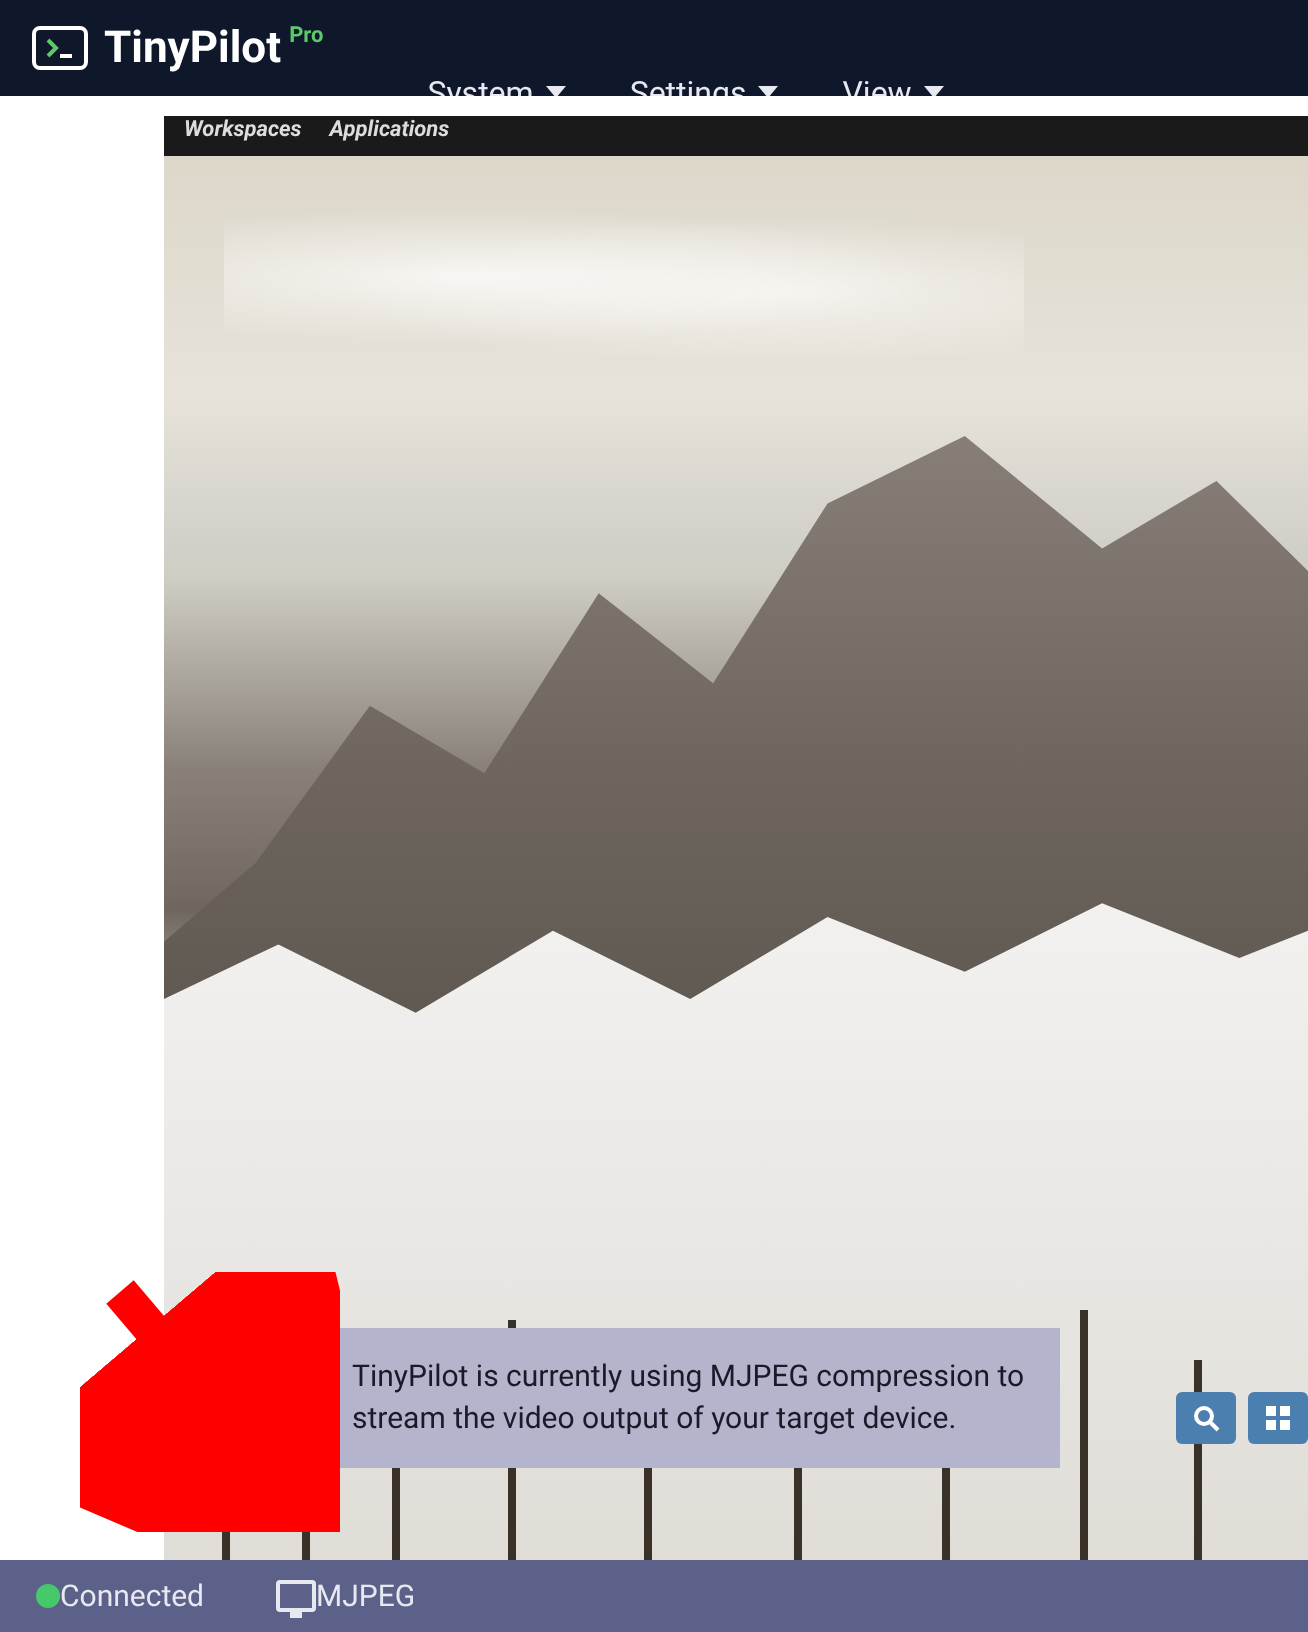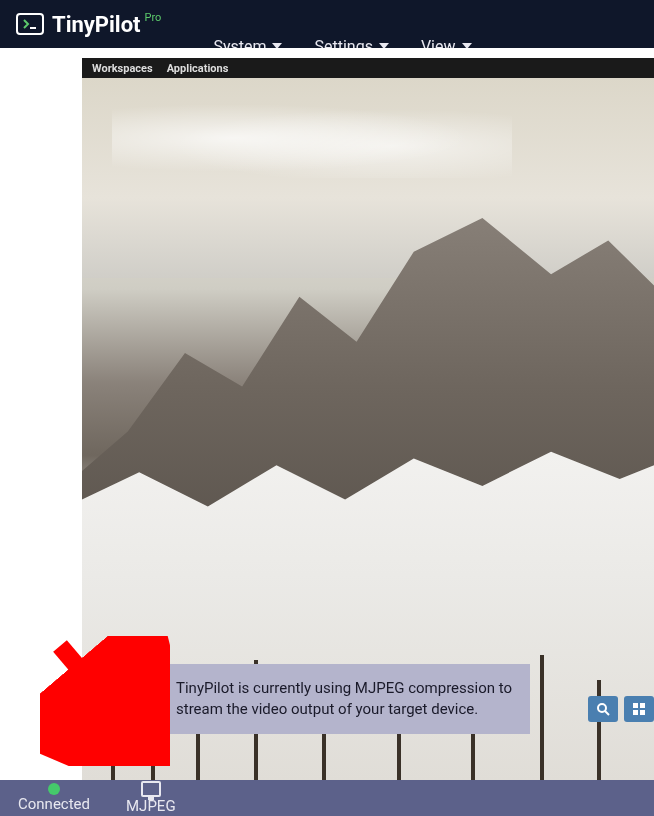--- a/index.html
+++ b/index.html
@@ -35,21 +35,21 @@
       border-radius: 4px;
       display: flex;
       align-items: center;
       justify-content: center;
       position: relative;
     }
     .logo-icon svg { display: block; }
     .logo-pro {
       color: #5cc96b;
       font-size: 11px;
-      font-weight: 400;
+      font-weight: 700;
       margin-left: -4px;
       margin-top: -14px;
       text-align: right;
     }
     .nav-items {
       display: flex;
       gap: 32px;
       margin-left: 24px;
       margin-top: 44px;
     }
@@ -87,23 +87,23 @@
       bottom: 0;
       background: linear-gradient(180deg,
         #e8e3d8 0%, #e6e2d5 18%, #cfcdc4 32%,
         #8a827a 45%, #6f675e 55%, #efeeec 70%,
         #dedbd6 85%, #b9a986 100%);
     }
     .remote-topbar {
       background: #1a1a1a;
       height: 20px;
       display: flex;
-      align-items: center;
       gap: 14px;
       padding: 0 10px;
+      font-style: italic;
     }
     .remote-topbar span {
       color: #ddd;
       font-size: 11px;
       font-weight: 700;
     }
     
     .sky {
       position: absolute;
       top: 20px; left: 0; right: 0; height: 200px;
@@ -187,21 +187,20 @@
       display: flex;
       align-items: center;
       padding: 0 18px;
       gap: 36px;
       color: #e8e8f0;
       font-size: 15px;
     }
     .status-item {
       display: flex;
       align-items: center;
-      flex-direction: column;
     }
     .status-dot {
       width: 12px;
       height: 12px;
       border-radius: 50%;
       background: #45c96b;
     }
     .monitor-icon {
       width: 20px;
       height: 16px;

